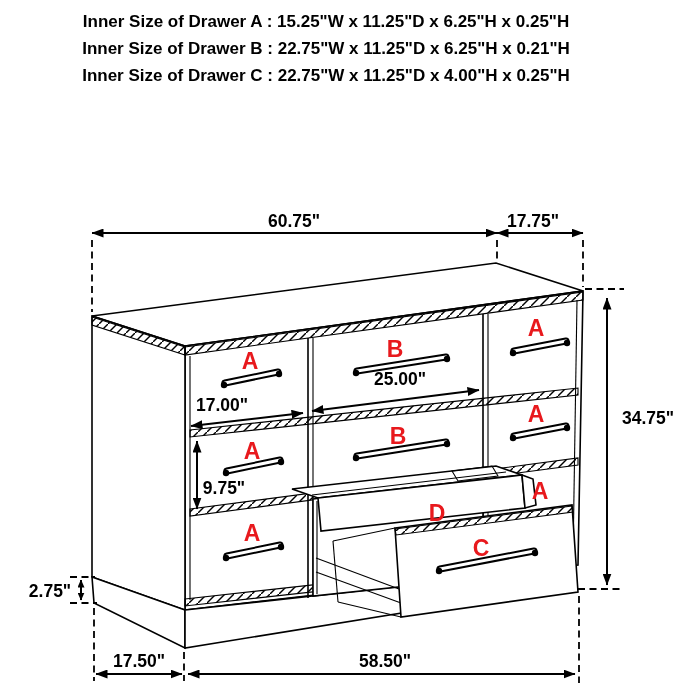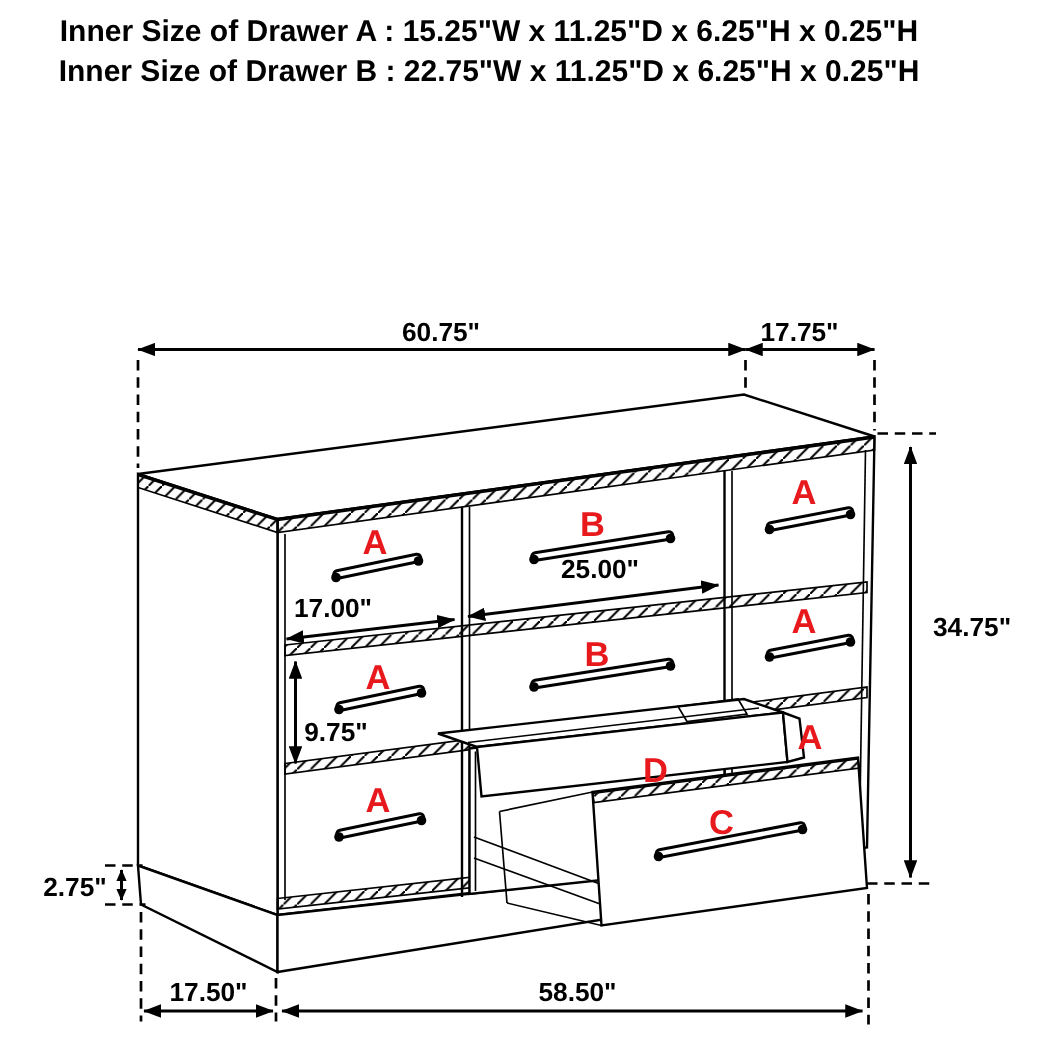--- a/index.html
+++ b/index.html
@@ -1,38 +1,39 @@
 <!DOCTYPE html>
 <html><head>
 <meta charset="utf-8">
 <style>
   html,body{margin:0;padding:0;background:#ffffff;}
   #stage{position:relative;width:700px;height:700px;background:#ffffff;overflow:hidden;
          font-family:"Liberation Sans", sans-serif;}
   #title-block{position:absolute;top:8px;left:0;width:652px;text-align:center;
-               font-weight:bold;font-size:20px;line-height:27px;color:#000;}
+               font-weight:bold;font-size:17px;line-height:27px;color:#000;}
   #title-block .tline{white-space:pre;}
   svg text{font-family:"Liberation Sans", sans-serif;}
   .dimtxt{font-size:17.5px;font-weight:bold;fill:#000;}
   .redletter{font-size:23px;font-weight:bold;fill:#e8191d;}
   .ln{stroke:#000;stroke-width:1.6;fill:none;}
   .lnthin{stroke:#000;stroke-width:1.1;fill:none;}
   .face{fill:#ffffff;stroke:#000;stroke-width:1.6;}
   .band{fill:url(#hatch);stroke:#000;stroke-width:1.1;}
   .dim{stroke:#000;stroke-width:2;fill:none;}
   .dash{stroke:#000;stroke-width:1.8;fill:none;stroke-dasharray:7 4.5;}
 </style>
 </head>
 <body>
 
 <div id="stage">
 
   <div id="title-block">
     <div class="tline">Inner Size of Drawer A : 15.25"W x 11.25"D x 6.25"H x 0.25"H</div>
-    <div class="tline">Inner Size of Drawer B : 22.75"W x 11.25"D x 6.25"H x 0.25"H</div>
+    <div class="tline">Inner Size of Drawer B : 22.75"W x 11.25"D x 6.25"H x 0.21"H</div>
+    <div class="tline">Inner Size of Drawer C : 22.75"W x 11.25"D x 4.00"H x 0.25"H</div>
   </div>
 
   <svg width="700" height="700" viewBox="0 0 700 700">
     <defs>
       <marker id="ah" viewBox="0 0 12 9" markerWidth="12" markerHeight="9" refX="11.5" refY="4.5" orient="auto-start-reverse" markerUnits="userSpaceOnUse">
         <path d="M0,0 L12,4.5 L0,9 Z" fill="#000"></path>
       </marker>
       <marker id="ahs" viewBox="0 0 8 7" markerWidth="8" markerHeight="7" refX="7.5" refY="3.5" orient="auto-start-reverse" markerUnits="userSpaceOnUse">
         <path d="M0,0 L8,3.5 L0,7 Z" fill="#000"></path>
       </marker>

